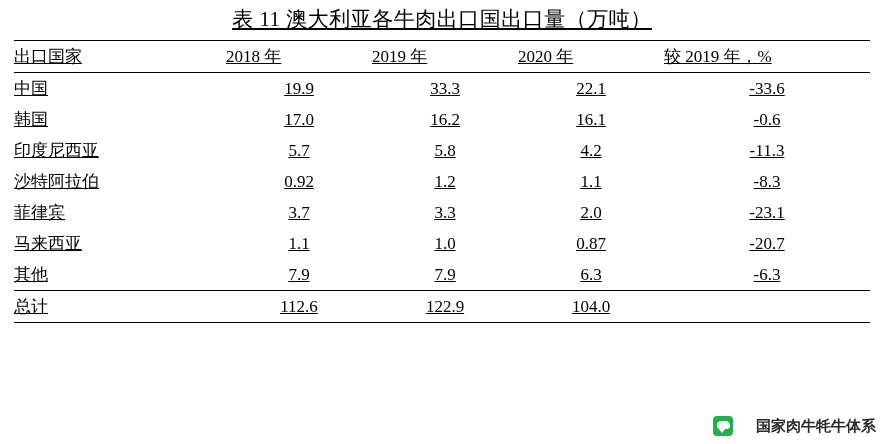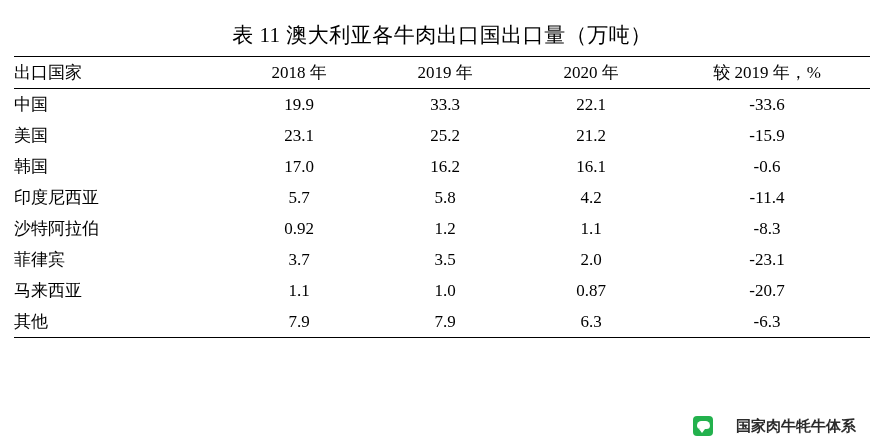--- a/index.html
+++ b/index.html
@@ -12,21 +12,22 @@
     background: #ffffff;
     font-family: "Liberation Serif", "DejaVu Serif", serif;
     color: #000000;
     overflow: hidden;
   }
   .page {
     position: relative;
     width: 884px;
     height: 444px;
     box-sizing: border-box;
-    padding: 16px 14px;
+    padding: 0 14px;
+    text-decoration: underline;
   }
   .table-title {
     text-align: center;
     font-size: 21px;
     line-height: 30px;
     padding-top: 4px;
     padding-bottom: 6px;
     letter-spacing: 0.5px;
     white-space: nowrap;
   }
@@ -68,25 +69,25 @@
     white-space: nowrap;
   }
   .cell-num {
     text-align: center;
   }
   .th-label {
     text-align: left;
     padding-left: 8px;
   }
   .th-num {
-    text-align: center;
+    text-align: left;
   }
   .watermark {
     position: absolute;
-    right: 28px;
+    right: 8px;
     bottom: 8px;
     display: flex;
     align-items: center;
     gap: 23px;
   }
   .wm-icon {
     width: 20px;
     height: 20px;
     background: #23b14d;
     border-radius: 4px;
@@ -148,68 +149,68 @@
     </thead>
     <tbody>
       <tr>
         <td class="cell-label">中国</td>
         <td class="cell-num">19.9</td>
         <td class="cell-num">33.3</td>
         <td class="cell-num">22.1</td>
         <td class="cell-num">-33.6</td>
       </tr>
       <tr>
-        <td class="cell-label">美国</td>
-        <td class="cell-num">23.1</td>
-        <td class="cell-num">25.2</td>
-        <td class="cell-num">21.2</td>
-        <td class="cell-num">-15.9</td>
-      </tr>
-      <tr>
         <td class="cell-label">韩国</td>
         <td class="cell-num">17.0</td>
         <td class="cell-num">16.2</td>
         <td class="cell-num">16.1</td>
         <td class="cell-num">-0.6</td>
       </tr>
       <tr>
         <td class="cell-label">印度尼西亚</td>
         <td class="cell-num">5.7</td>
         <td class="cell-num">5.8</td>
         <td class="cell-num">4.2</td>
-        <td class="cell-num">-11.4</td>
+        <td class="cell-num">-11.3</td>
       </tr>
       <tr>
         <td class="cell-label">沙特阿拉伯</td>
         <td class="cell-num">0.92</td>
         <td class="cell-num">1.2</td>
         <td class="cell-num">1.1</td>
         <td class="cell-num">-8.3</td>
       </tr>
       <tr>
         <td class="cell-label">菲律宾</td>
         <td class="cell-num">3.7</td>
-        <td class="cell-num">3.5</td>
+        <td class="cell-num">3.3</td>
         <td class="cell-num">2.0</td>
         <td class="cell-num">-23.1</td>
       </tr>
       <tr>
         <td class="cell-label">马来西亚</td>
         <td class="cell-num">1.1</td>
         <td class="cell-num">1.0</td>
         <td class="cell-num">0.87</td>
         <td class="cell-num">-20.7</td>
       </tr>
       <tr>
         <td class="cell-label">其他</td>
         <td class="cell-num">7.9</td>
         <td class="cell-num">7.9</td>
         <td class="cell-num">6.3</td>
         <td class="cell-num">-6.3</td>
       </tr>
+      <tr class="total-row">
+        <td class="cell-label">总计</td>
+        <td class="cell-num">112.6</td>
+        <td class="cell-num">122.9</td>
+        <td class="cell-num">104.0</td>
+        <td class="cell-num"></td>
+      </tr>
     </tbody>
   </table>
 
   <div class="watermark">
     <span class="wm-icon"></span>
     <span class="wm-text">国家肉牛牦牛体系</span>
   </div>
 
 </div>
 

